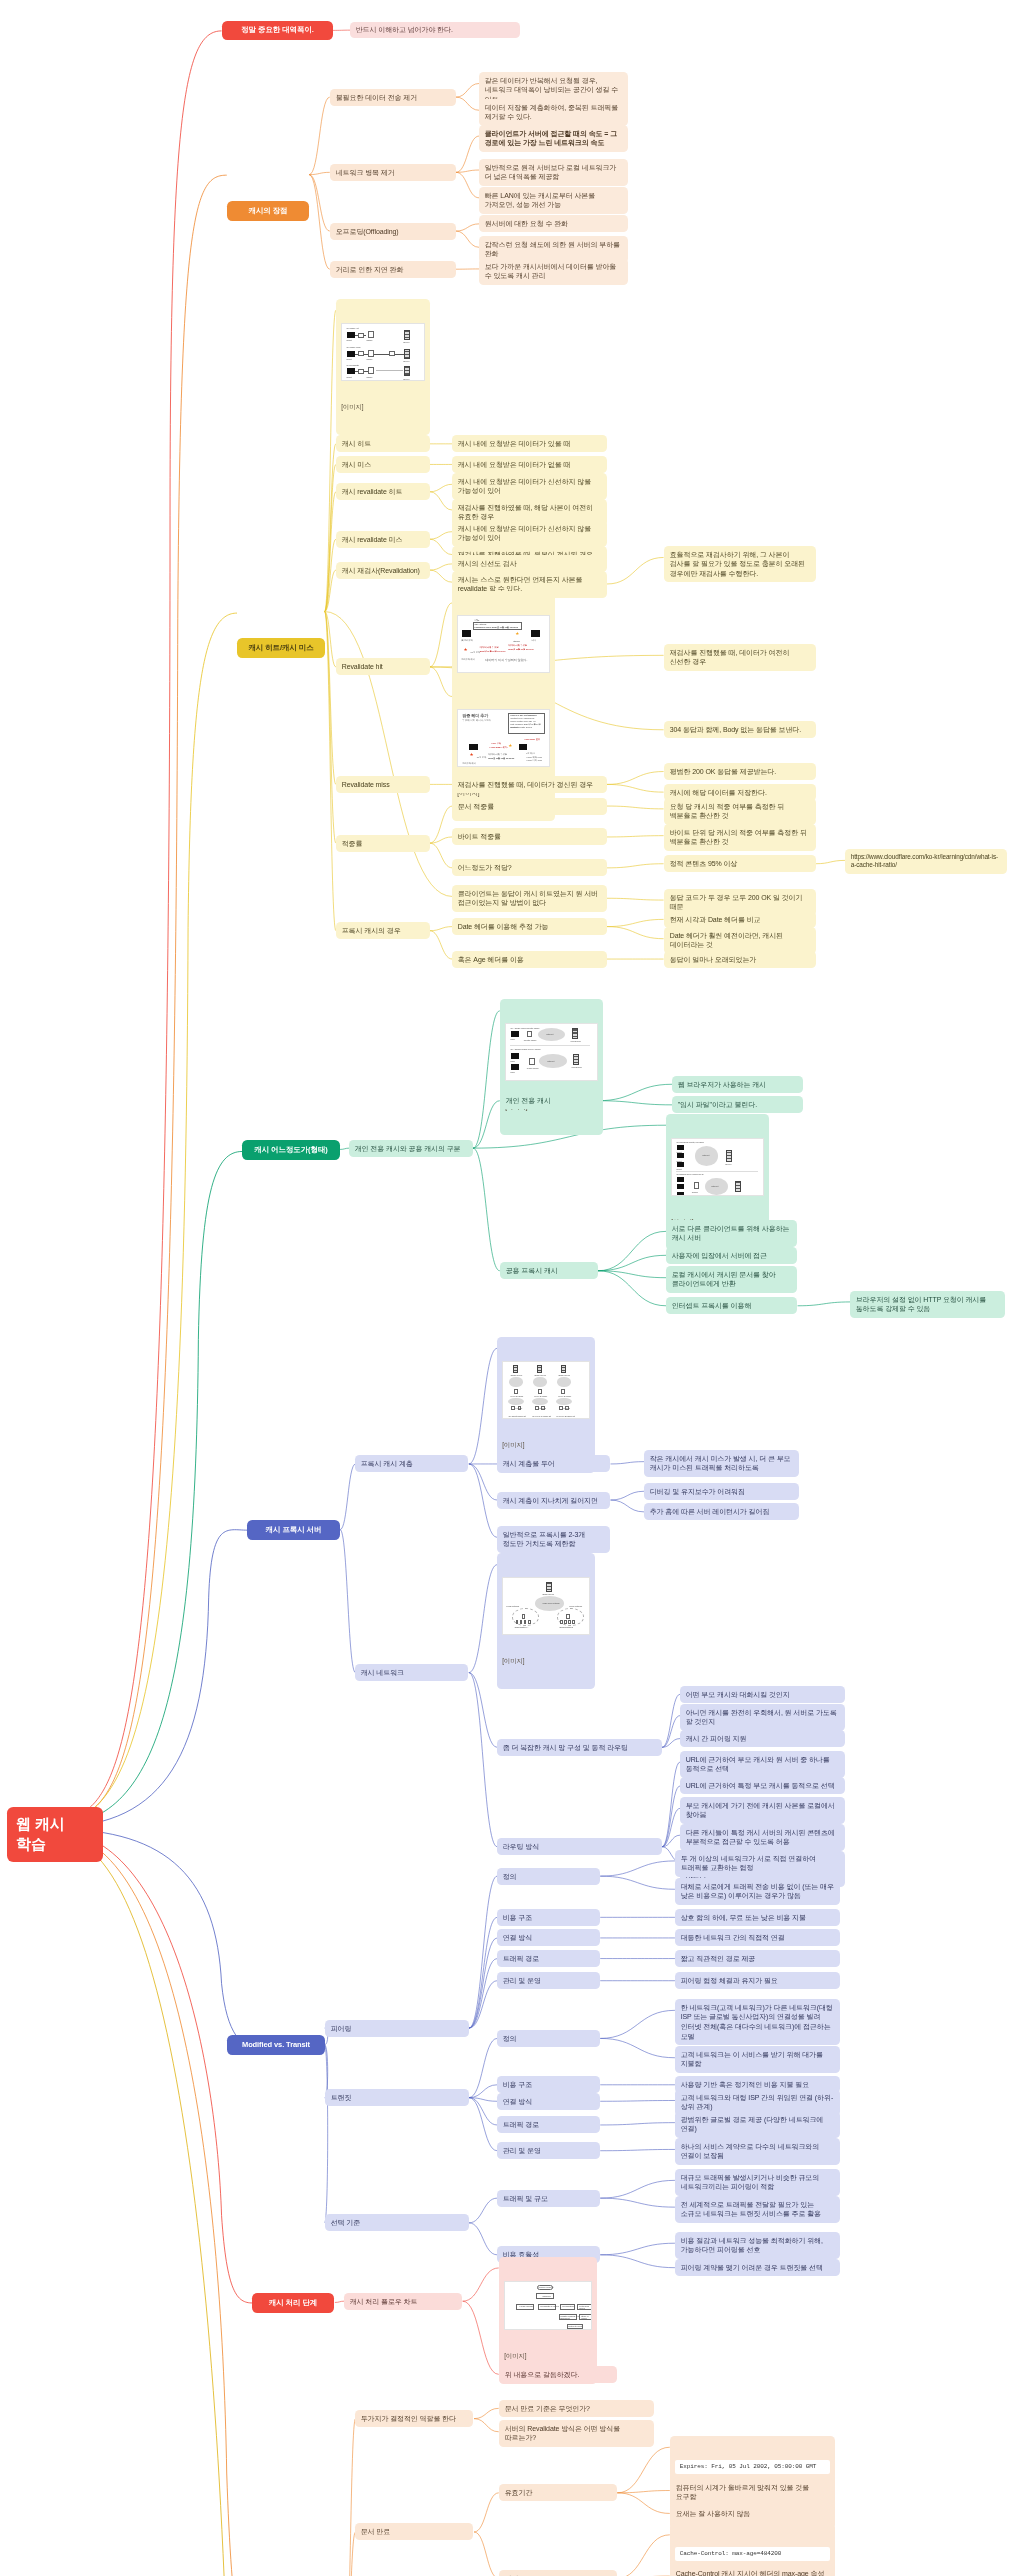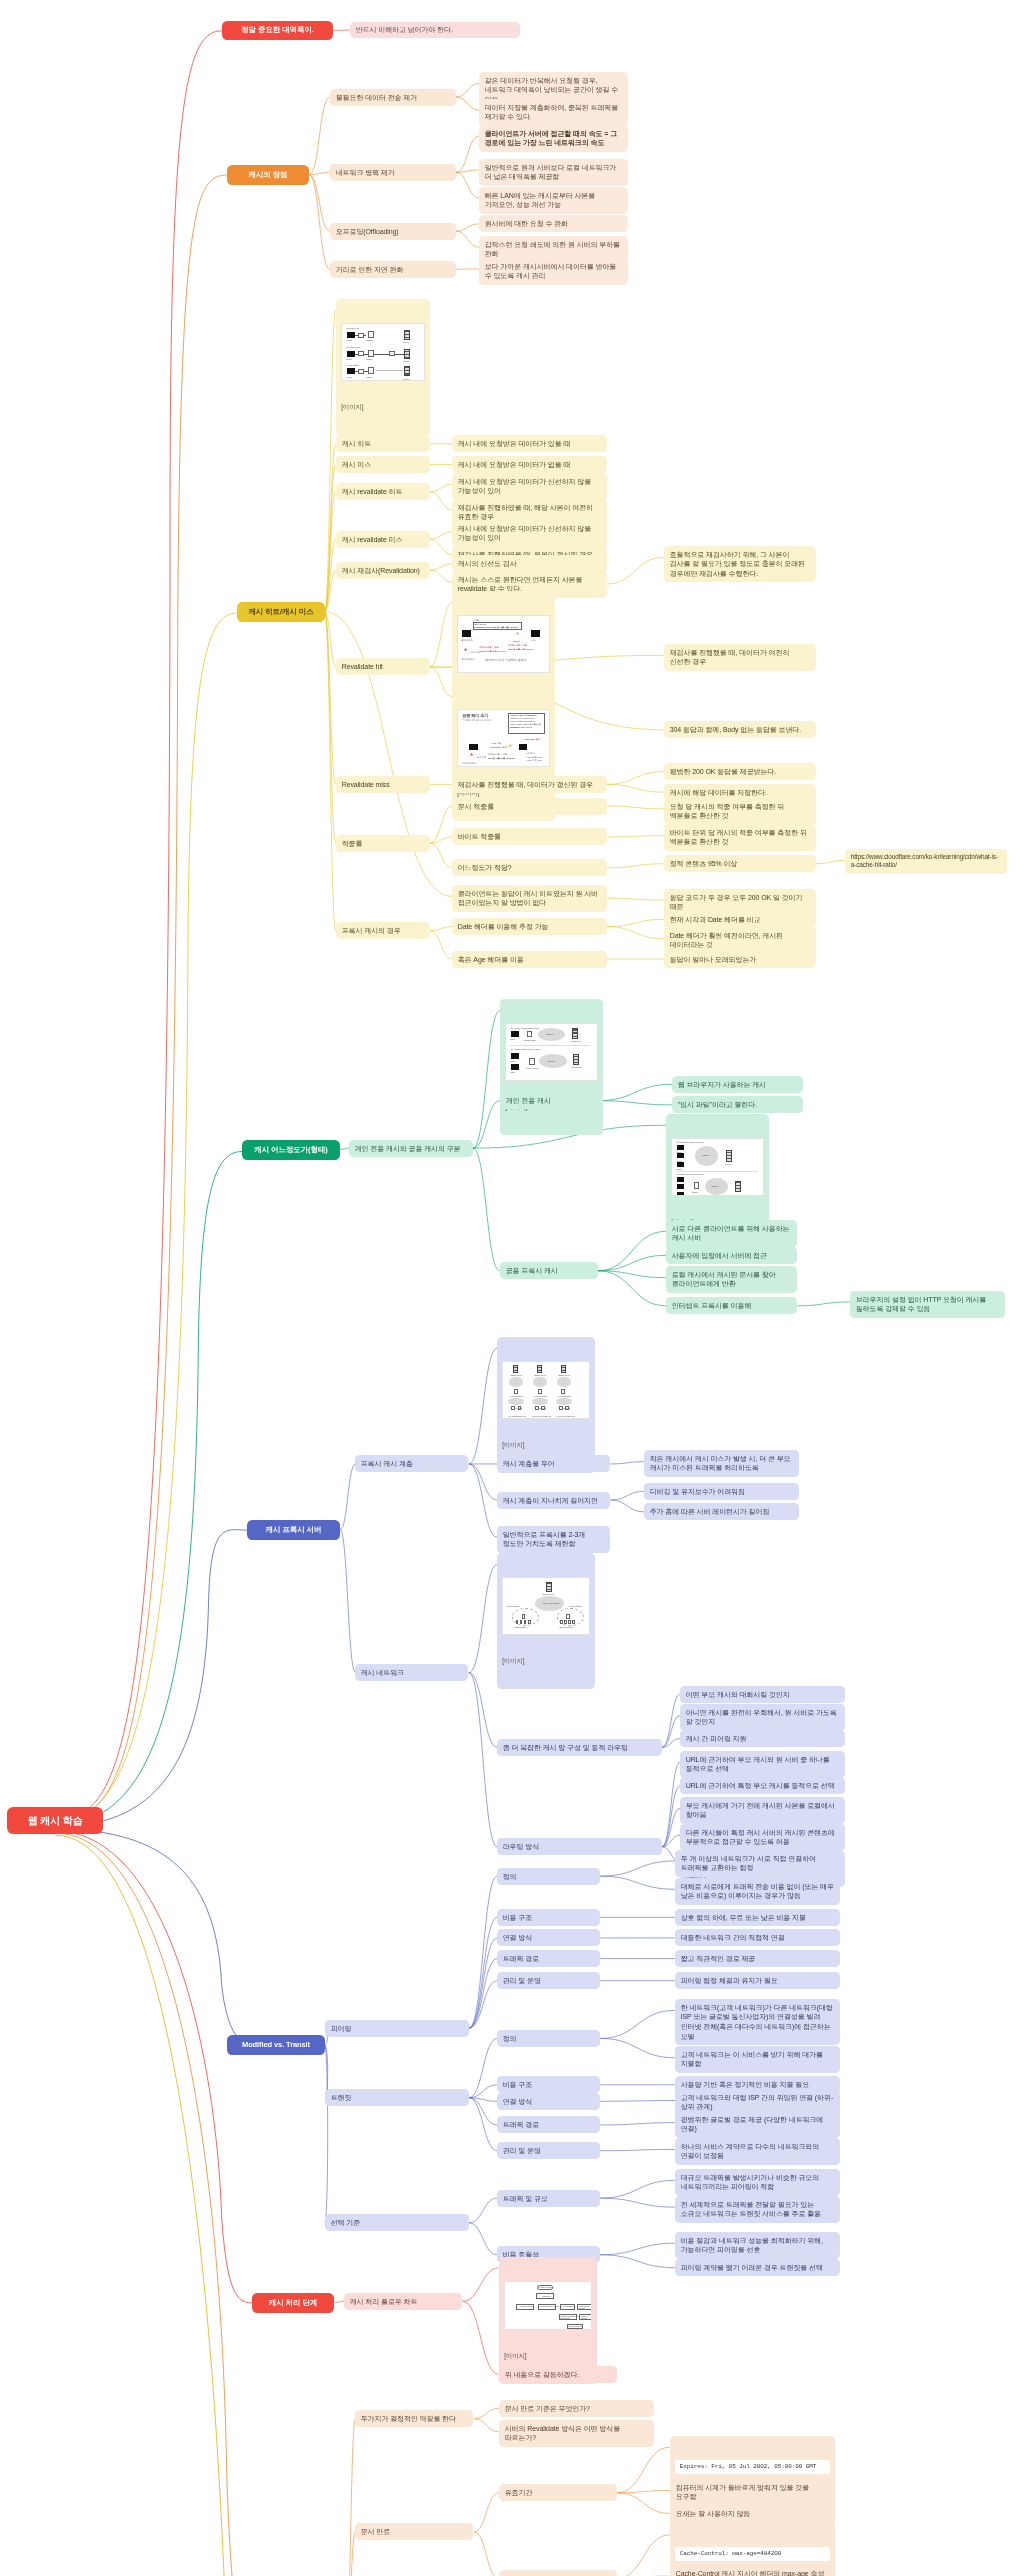--- a/index.html
+++ b/index.html
@@ -26,24 +26,24 @@
     font-size: 7px;
     line-height: 1.38;
     color: #3a3020;
     white-space: pre-wrap;
     word-break: keep-all;
     letter-spacing: -0.1px;
   }
   .root {
     font-weight: bold;
     color: #fff;
-    font-size: 10px;
+    font-size: 15px;
     padding: 6.7px 8.8px;
     border-radius: 6.2px;
-    text-align: center;
+    text-align: left;
   }
   .mainbranch {
     font-weight: bold;
     color: #fff;
     font-size: 7.5px;
     padding: 4.6px 6.7px;
     border-radius: 5.2px;
     text-align: center;
   }
   .imgnode { padding: 4.6px 5.2px 3.6px 5.2px; }
@@ -62,24 +62,24 @@
     font-family: "Liberation Mono", "DejaVu Sans Mono", monospace;
     font-size: 6px;
     border-radius: 2.1px;
     padding: 3.1px 4.6px;
     color: #333;
   }
 
   
   .c-red     { background:#f1493d; }
   .c-redsoft { background:#fadedd; color:#5b3a37; }
-  .c-orange  { background:#ef8b33; }
+  .c-orange  { background:#ef8b33;margin-top:36px; }
   .c-orangesoft { background:#fbe7d6; color:#4e3a26; }
   .c-orangesoft2{ background:#fbeadb; color:#4e3a26; }
-  .c-yellow  { background:#e8c52a; color:#4a3f10;}
+  .c-yellow  { background:#e8c52a; color:#4a3f10;margin-top:36px;}
   .c-yellowsoft { background:#fbf3cd; color:#4a4220; }
   .c-green   { background:#0aa06e; }
   .c-greensoft{ background:#cbeede; color:#234c3d; }
   .c-blue    { background:#5566c4; }
   .c-bluesoft{ background:#d8dcf4; color:#2e3358; }
   .c-redbranch { background:#f1493d; }
   .c-pinksoft  { background:#fbdcd9; color:#57332f; }
 
   .mini {
     position:absolute; font-size:2.3px; color:#555;

